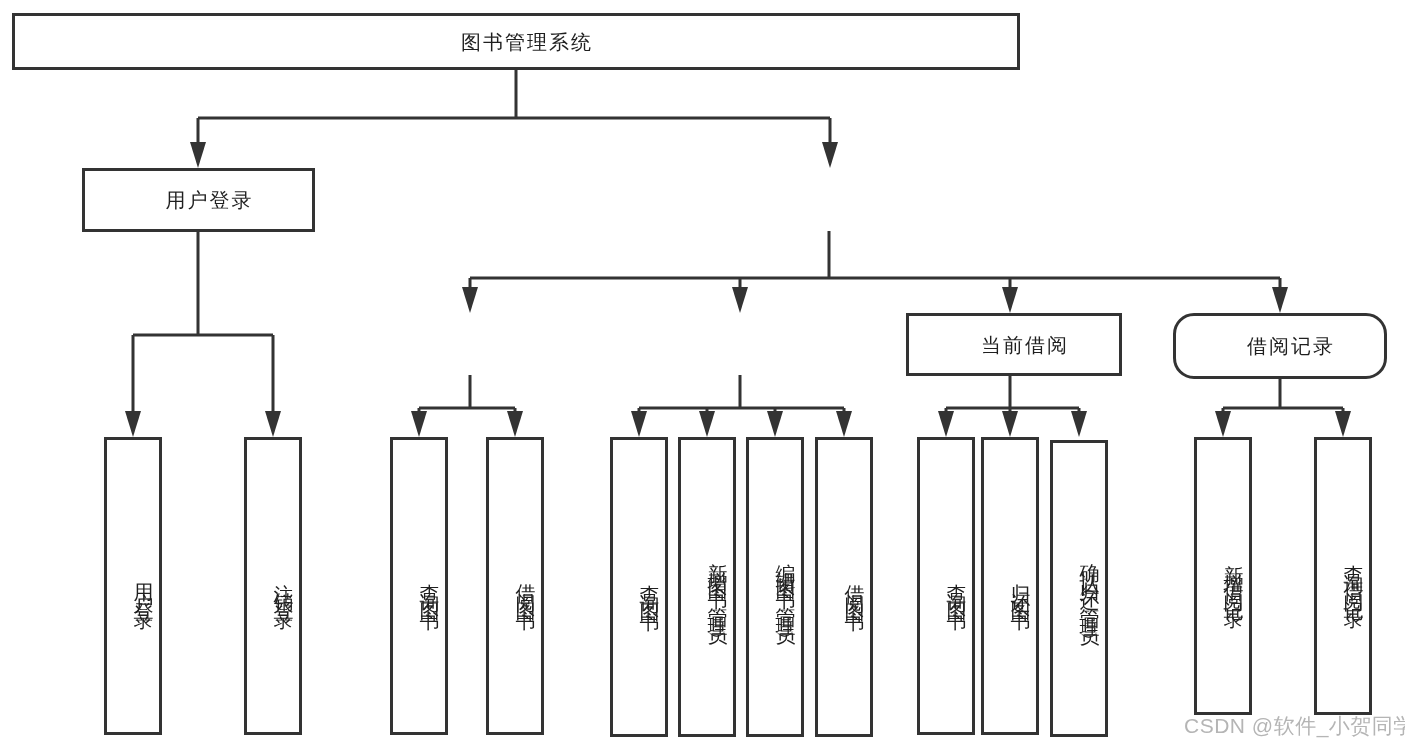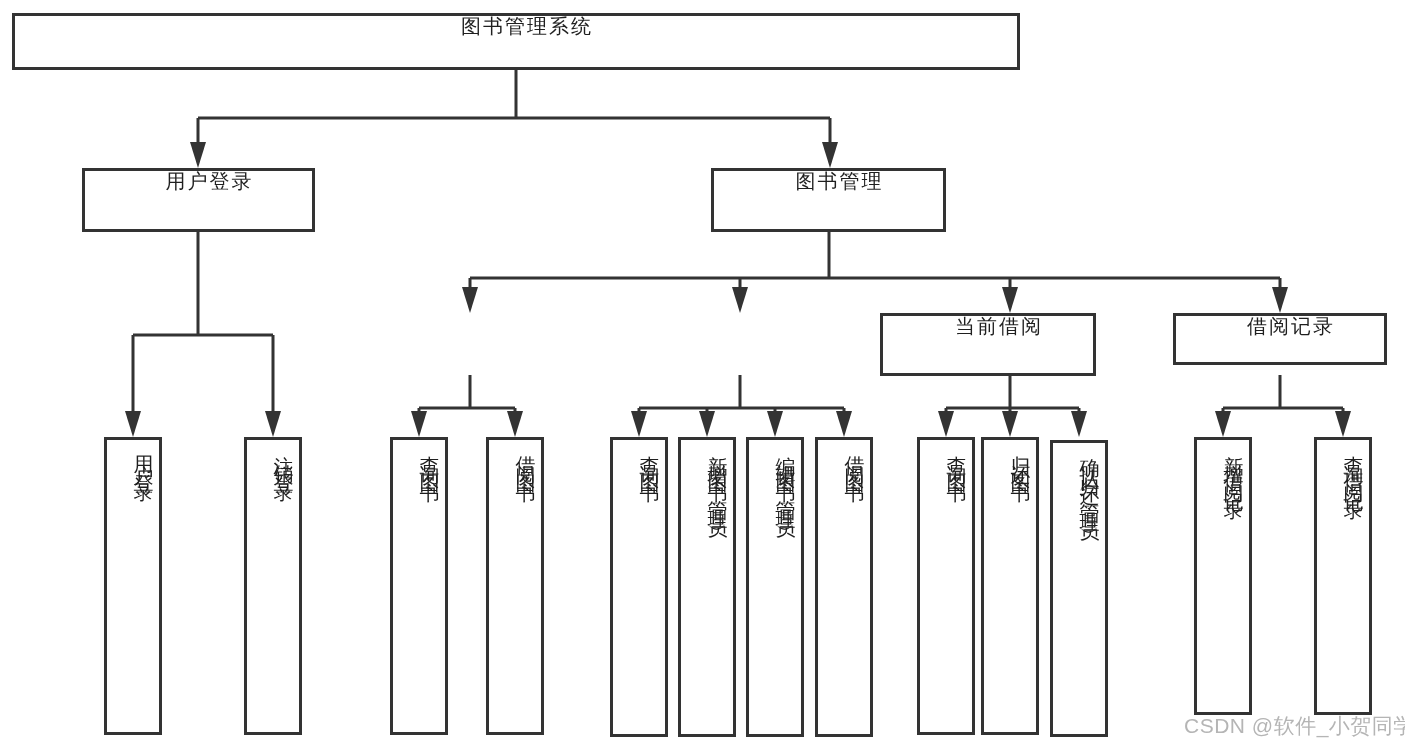--- a/index.html
+++ b/index.html
@@ -17,20 +17,21 @@
     left: 0; top: 0;
     width: 1405px; height: 747px;
     pointer-events: none;
   }
   .box {
     position: absolute;
     box-sizing: border-box;
     border: 3px solid var(--line, #333333);
     background: #ffffff;
     display: flex;
+    align-items: center;
     justify-content: center;
     font-size: 20px;
     line-height: 1;
     color: var(--text, #1f1f1f);
     padding-left: 22px;
   }
   .hbox span { letter-spacing: 2px; }
   .vbox span {
     writing-mode: vertical-rl;
     text-orientation: mixed;
@@ -92,28 +93,25 @@
     <polygon points="1335,411 1351,411 1343,437"></polygon>
   </svg>
 
   <div class="box hbox" style="left:12px; top:13px; width:1008px; height:57px;">
     <span>图书管理系统</span>
   </div>
 
   <div class="box hbox" style="left:82px; top:168px; width:233px; height:64px;">
     <span>用户登录</span>
   </div>
-  <div class="box hbox" style="left:711px; top:168px; width:235px; height:64px;">
-    <span>图书管理</span>
-  </div>
 
-  <div class="box hbox" style="left:880px; top:313px; width:216px; height:63px;">
+  <div class="box hbox" style="left:906px; top:313px; width:216px; height:63px;">
     <span>当前借阅</span>
   </div>
-  <div class="box hbox" style="left:1173px; top:313px; width:214px; height:52px;">
+  <div class="box hbox" style="left:1173px; top:313px; width:214px; height:66px;border-radius:21px;">
     <span>借阅记录</span>
   </div>
 
   <div class="box vbox" style="left:104px; top:437px; width:58px; height:298px;">
     <span>用户登录</span>
   </div>
   <div class="box vbox" style="left:244px; top:437px; width:58px; height:298px;">
     <span>注销登录</span>
   </div>
 

